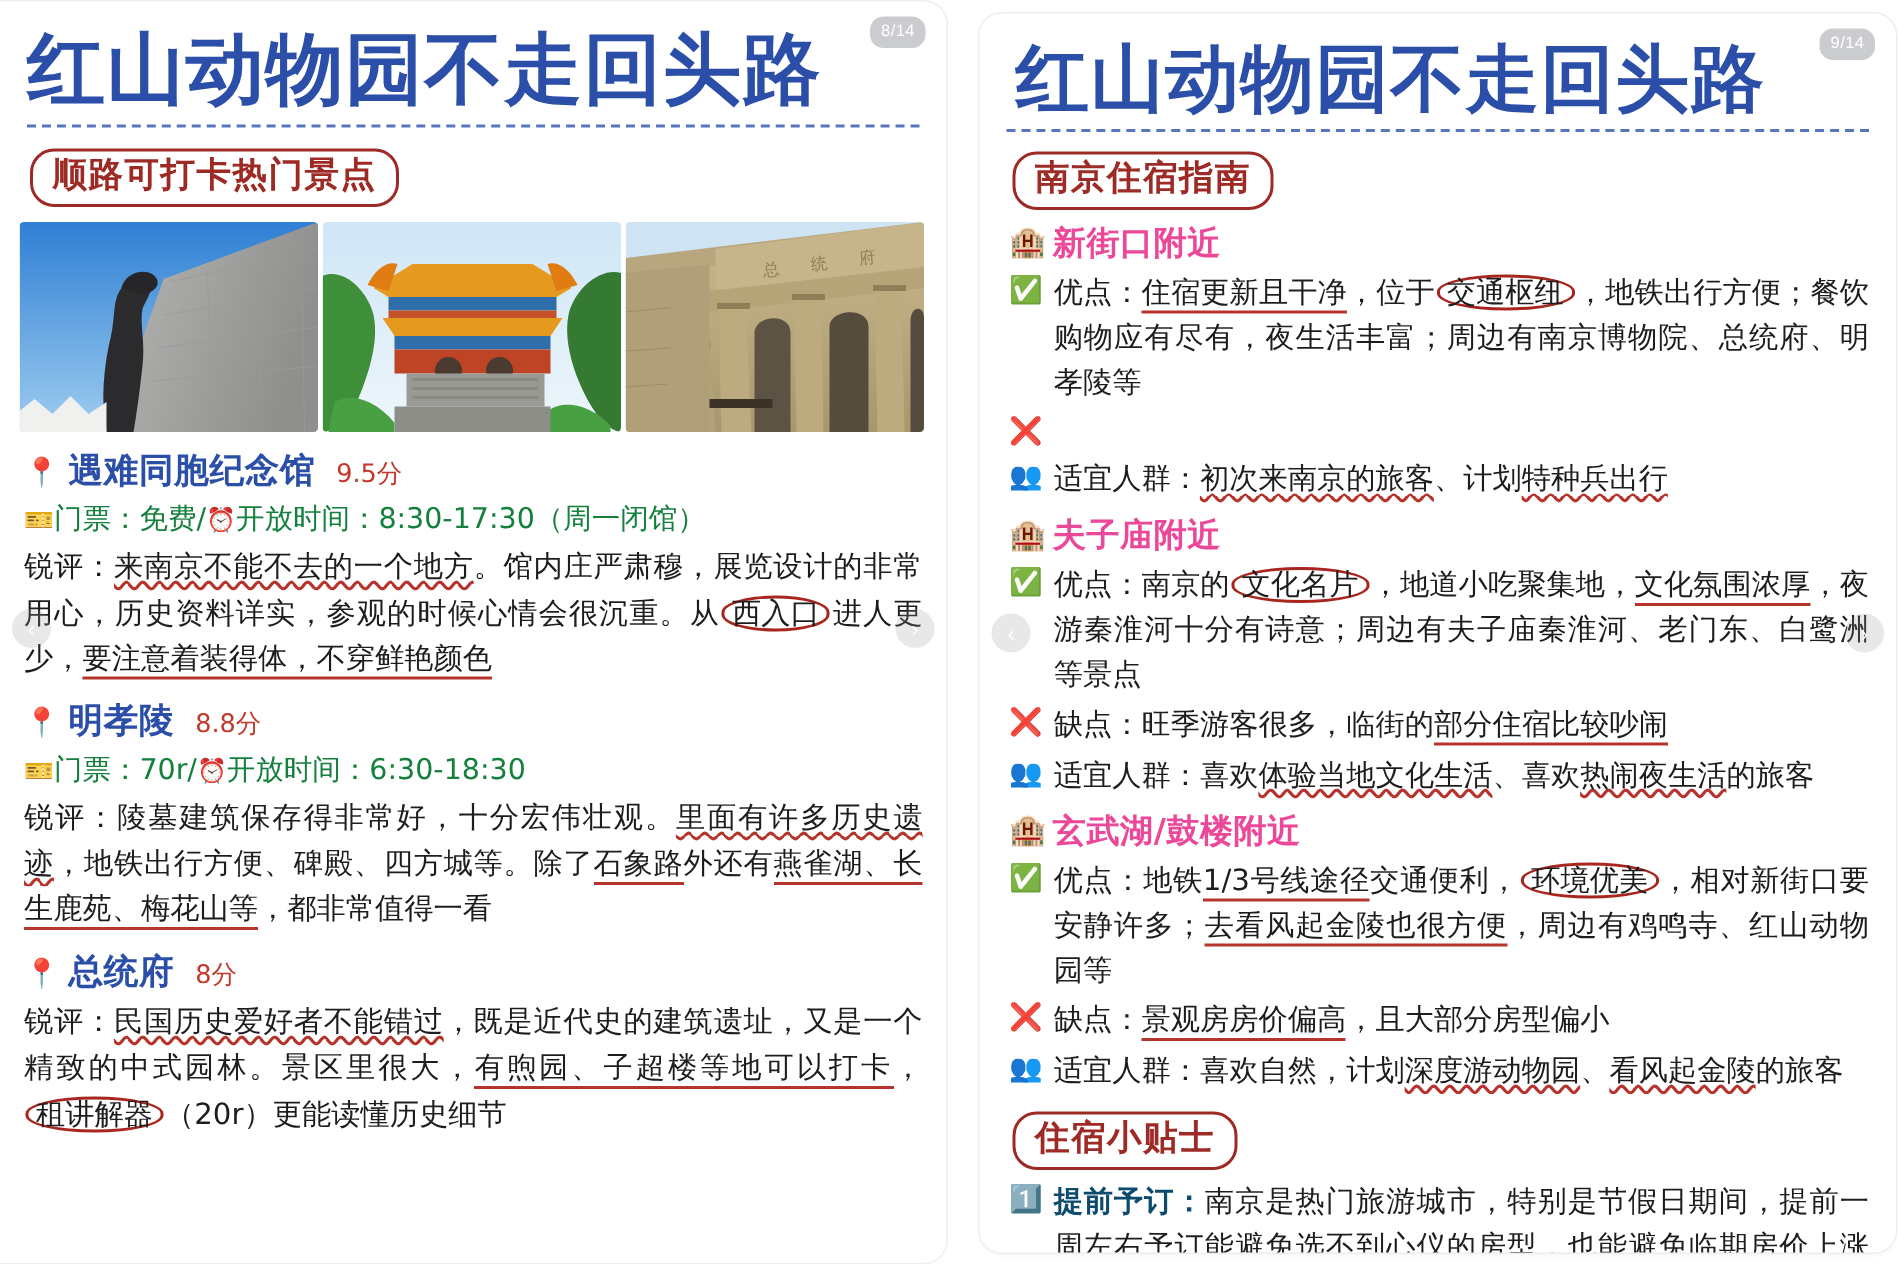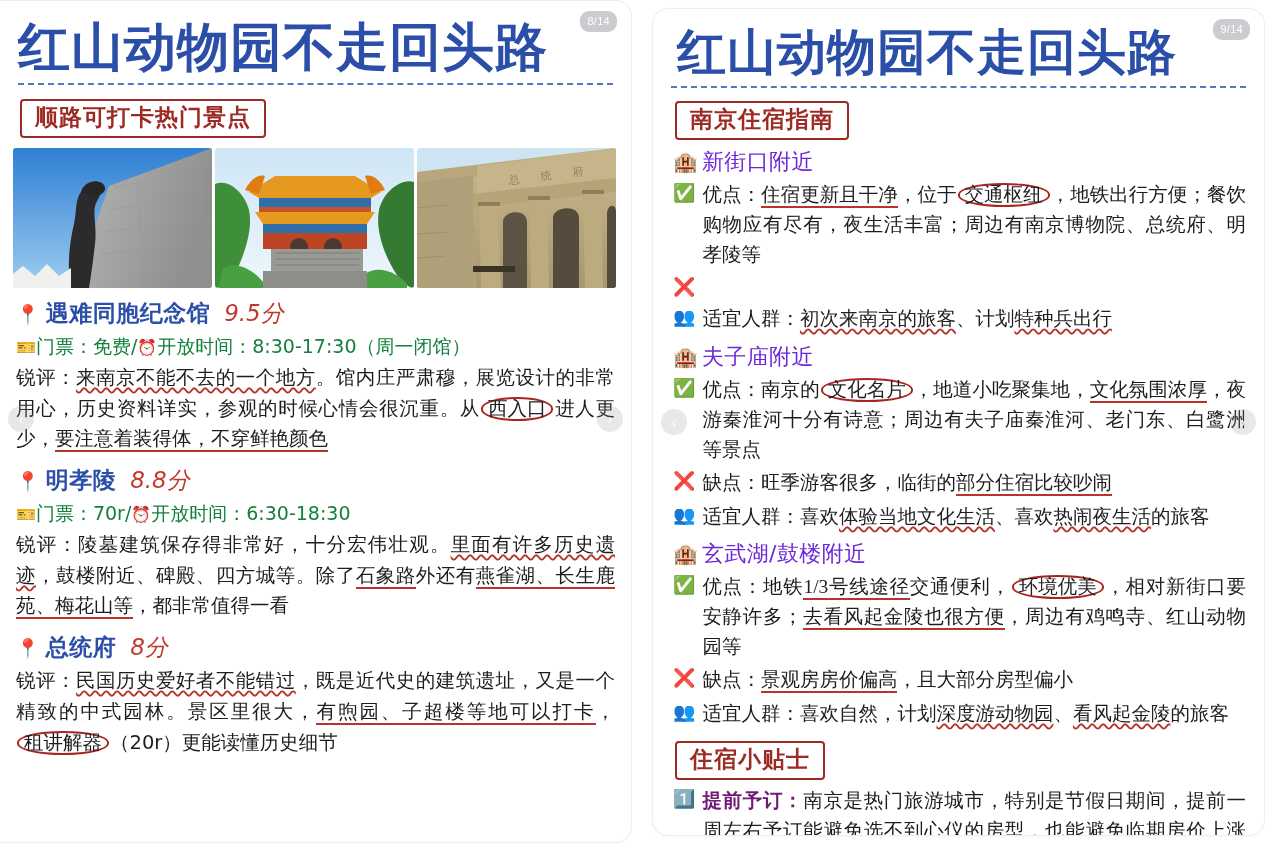--- a/index.html
+++ b/index.html
@@ -75,21 +75,21 @@
     border-top: 2px dashed #3a5fb5;
     opacity: 0.85;
   }
   .card-right .dash-rule { margin-top: 6px; }
 
   
   .pill {
     display: inline-block;
     border: 2px solid #9d2a24;
     color: #9d2a24;
-    border-radius: 4px;
+    border-radius: 16px;
     padding: 5px 13px 7px 13px;
     font-size: 23px;
     font-weight: bold;
     font-family: "DejaVu Sans", "Liberation Sans", sans-serif;
     letter-spacing: 1px;
     line-height: 1;
   }
   .pill-wrap { margin: 14px 0 10px 20px; }
   .card-right .pill-wrap { margin: 13px 0 6px 22px; }
 
@@ -118,23 +118,22 @@
   .pin { font-size: 19px; line-height: 1; }
   .spot-name {
     color: #2b4fa8;
     font-weight: bold;
     font-size: 23px;
     font-family: "DejaVu Sans", "Liberation Sans", sans-serif;
     letter-spacing: 0.5px;
   }
   .score {
     color: #c0392b;
-    font-size: 23px;
-    font-family: "DejaVu Sans", "Liberation Sans", sans-serif;
-    font-style: italic;
+    font-size: 17px;
+    font-family: "DejaVu Sans", "Liberation Sans", sans-serif;
     margin-left: 8px;
     font-weight: 500;
   }
   .meta-line {
     font-size: 19px;
     color: #15803d;
     margin-top: 5px;
     line-height: 1.35;
     font-family: "DejaVu Sans", "Liberation Sans", sans-serif;
     white-space: nowrap;
@@ -143,62 +142,62 @@
   .review {
     font-size: 19.5px;
     color: #1d1d1f;
     line-height: 1.58;
     margin-top: 3px;
     font-family: "DejaVu Sans", "Liberation Sans", sans-serif;
     text-align: justify;
   }
 
   
-  .u-solid  { border-bottom: 2px solid #b5342c; padding-bottom: 1px; font-family: Liberation Serif, serif; }
+  .u-solid  { border-bottom: 2px solid #b5342c; padding-bottom: 1px; }
   .u-wavy   { text-decoration: underline wavy #b5342c; text-decoration-thickness: 1.6px; text-underline-offset: 3px; }
   .circled  {
     display: inline-block;
     border: 2px solid #a8261f;
     border-radius: 50%/46%;
     padding: 0 5px;
     margin: 1px 1px;
     line-height: 1.05;
   }
 
   
   .sec-head {
     display: flex;
     align-items: center;
     gap: 4px;
     margin: 7px 0 2px 20px;
   }
   .sec-head .emj { font-size: 20px; }
   .sec-title {
-    color: #6d28d9;
-    font-weight: normal;
+    color: #ec4899;
+    font-weight: bold;
     font-size: 22px;
     font-family: "DejaVu Sans", "Liberation Sans", sans-serif;
     letter-spacing: 0.4px;
   }
   .row {
     display: flex;
     align-items: flex-start;
     gap: 7px;
     margin: 3px 18px 0 20px;
   }
   .row .emj { font-size: 18px; line-height: 1.55; flex: 0 0 auto; }
   .row-body {
     font-size: 19.5px;
     color: #1d1d1f;
     line-height: 1.55;
     font-family: "DejaVu Sans", "Liberation Sans", sans-serif;
     text-align: justify;
   }
   .lbl { color: #1d1d1f; }
-  .tip-key { color: #701a75; font-weight: bold; }
+  .tip-key { color: #0c4a6e; font-weight: bold; }
 
   
   .nav-arrow {
     position: absolute;
     top: 405px;
     width: 26px; height: 26px;
     border-radius: 50%;
     background: rgba(150,150,152,0.22);
     display: flex; align-items: center; justify-content: center;
     color: #ffffff;
@@ -349,21 +348,21 @@
           <div class="meta-line"><span class="emj">🎫</span><span>门票：</span><span>免费/</span><span class="emj">⏰</span><span>开放时间：</span><span>8:30-17:30（周一闭馆）</span></div>
           <div class="review"><span>锐评：</span><span class="u-wavy">来南京不能不去的一个地方</span><span>。馆内庄严肃穆，展览设计的非常用心，历史资料详实，参观的时候心情会很沉重。从</span><span class="circled">西入口</span><span>进人更少，</span><span class="u-solid">要注意着装得体，不穿鲜艳颜色</span></div>
         </div>
         <div class="spot">
           <div class="spot-head">
             <span class="pin">📍</span>
             <span class="spot-name">明孝陵</span>
             <span class="score">8.8分</span>
           </div>
           <div class="meta-line"><span class="emj">🎫</span><span>门票：</span><span>70r/</span><span class="emj">⏰</span><span>开放时间：</span><span>6:30-18:30</span></div>
-          <div class="review"><span>锐评：</span><span>陵墓建筑保存得非常好，十分宏伟壮观。</span><span class="u-wavy">里面有许多历史遗迹</span><span>，鼓楼附近、碑殿、四方城等。除了</span><span class="u-solid">石象路</span><span>外还有</span><span class="u-solid">燕雀湖、长生鹿苑、梅花山等</span><span>，都非常值得一看</span></div>
+          <div class="review"><span>锐评：</span><span>陵墓建筑保存得非常好，十分宏伟壮观。</span><span class="u-wavy">里面有许多历史遗迹</span><span>，地铁出行方便、碑殿、四方城等。除了</span><span class="u-solid">石象路</span><span>外还有</span><span class="u-solid">燕雀湖、长生鹿苑、梅花山等</span><span>，都非常值得一看</span></div>
         </div>
         <div class="spot">
           <div class="spot-head">
             <span class="pin">📍</span>
             <span class="spot-name">总统府</span>
             <span class="score">8分</span>
           </div>
           <div class="review"><span>锐评：</span><span class="u-wavy">民国历史爱好者不能错过</span><span>，既是近代史的建筑遗址，又是一个精致的中式园林。景区里很大，</span><span class="u-solid">有煦园、子超楼等地可以打卡</span><span>，</span><span class="circled">租讲解器</span><span>（20r）更能读懂历史细节</span></div>
         </div>
       </div>

